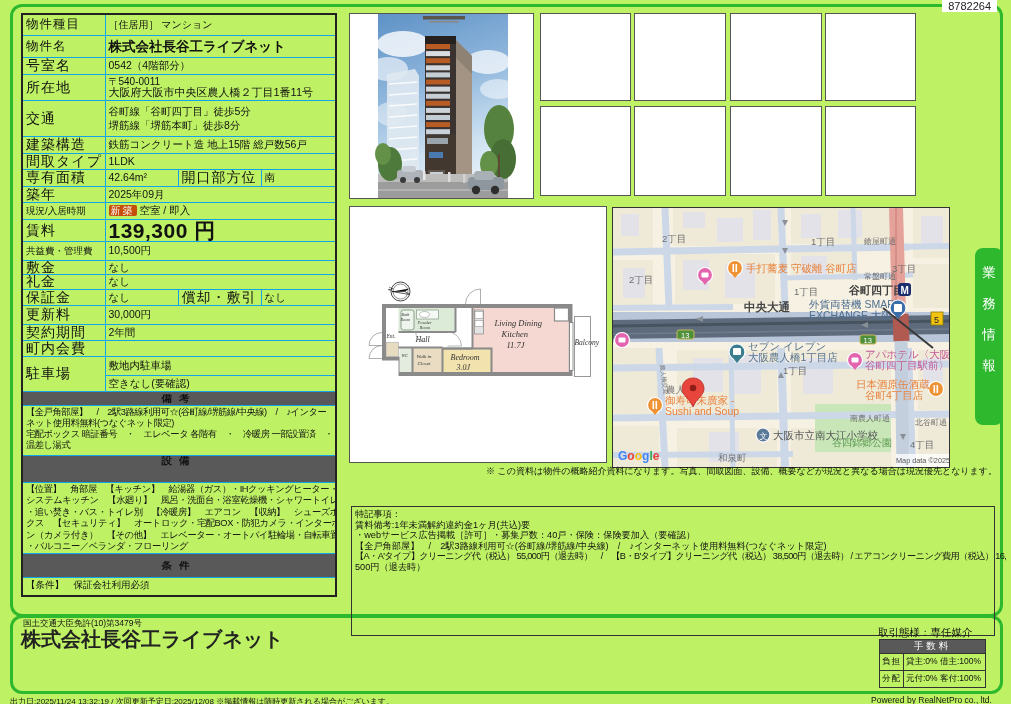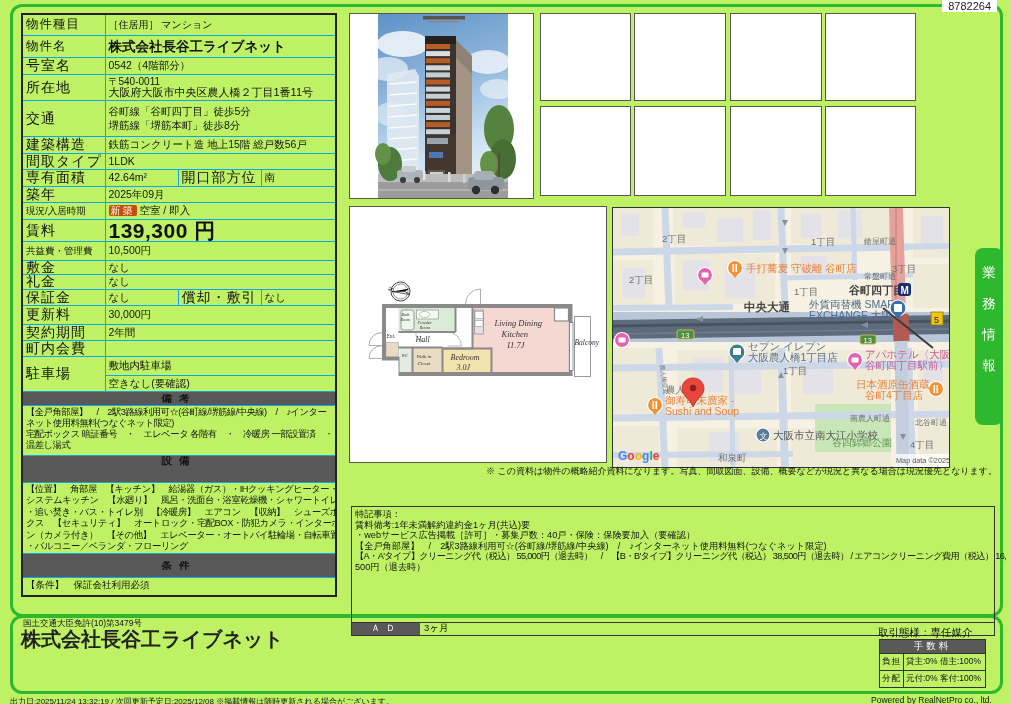--- a/index.html
+++ b/index.html
@@ -601,24 +601,20 @@
   </svg>
   </div>
 
   <div class="abs" id="tab">業<br>務<br>情<br>報</div>
 
   <div class="abs" id="footnote">※ この資料は物件の概略紹介資料になります。写真、間取図面、設備、概要などが現況と異なる場合は現況優先となります。</div>
 
   <div class="abs" id="notes">
     <div class="txt" style="white-space:nowrap">特記事項：<br>賃料備考:1年未満解約違約金1ヶ月(共込)要<br>・webサービス広告掲載［許可］・募集戸数：40戸・保険：保険要加入（要確認）<br>【全戸角部屋】　/　2駅3路線利用可☆(谷町線/堺筋線/中央線)　/　♪インターネット使用料無料(つなぐネット限定)<br><span style="letter-spacing:-0.62px">【A・A'タイプ】クリーニング代（税込） 55,000円（退去時）　/　【B・B'タイプ】クリーニング代（税込） 38,500円（退去時） / エアコンクリーニング費用（税込） 16,</span><br>500円（退去時）</div>
 
-    <div id="adrow">
-        <span class="adlab" style="letter-spacing:6px">ＡＤ</span>
-        <span class="adval">3ヶ月</span>
-      </div>
   </div>
 
   <div class="abs" id="lic">国土交通大臣免許(10)第3479号</div>
 
   <div class="abs" id="coname">株式会社長谷工ライブネット</div>
 
 
 
   <div class="abs" id="deal">取引態様：専任媒介</div>
 

